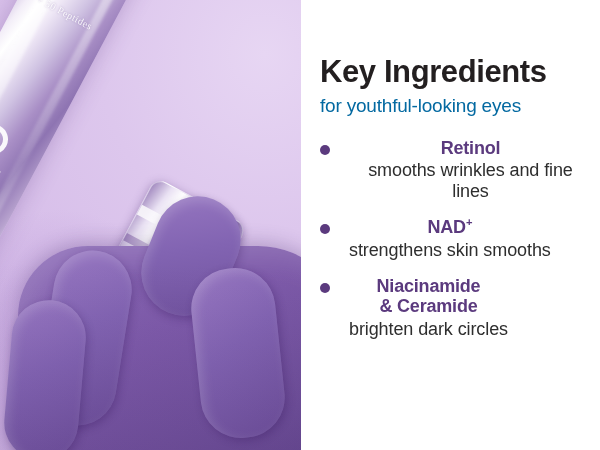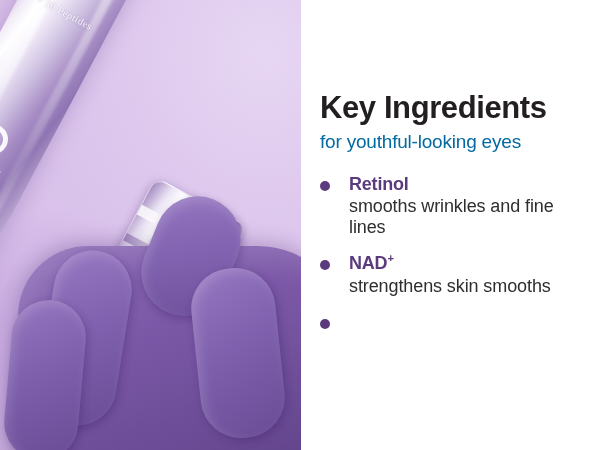--- a/index.html
+++ b/index.html
@@ -111,30 +111,30 @@
   .f1 { left:46px;  top:250px; width:78px; height:176px; transform:rotate(9deg);  }
   .f2 { left:8px;   top:300px; width:74px; height:160px; transform:rotate(5deg);  }
   .f3 { left:196px; top:268px; width:84px; height:170px; transform:rotate(-6deg); }
   .photo-shadow {
     position:absolute; inset:0;
     background:linear-gradient(180deg, rgba(0,0,0,0) 58%, rgba(60,28,96,.10) 100%);
     pointer-events:none;
   }
 
   
-  .panel { position:relative; flex:1; background:#ffffff; padding:56px 8px 0 19px;margin-top:36px; }
+  .panel { position:relative; flex:1; background:#ffffff; padding:56px 8px 0 19px; }
   .title {
     font-size:31px; font-weight:bold; color:#231f20;
     letter-spacing:-.4px; line-height:1.05;
   }
   .subtitle {
     margin-top:6px; font-size:19px; color:#0369a1; font-weight:normal;
     letter-spacing:-.2px;
   }
-  .list { margin-top:21px; }
+  .list { margin-top:21px;text-align:center; }
   .item { display:flex; align-items:flex-start; margin-bottom:15px; }
   .item:last-child { margin-bottom:0; }
   .bullet {
     width:10px; height:10px; border-radius:50%;
     background:#5b3a7e; flex:0 0 10px; margin-top:7px;
   }
   .item-text { margin-left:19px; }
   .ing-name {
     font-size:18px; font-weight:bold; color:#5b3a7e;
     line-height:1.14; letter-spacing:-.2px; white-space:pre-line;
@@ -199,17 +199,22 @@
       <div class="item">
         <div class="bullet"></div>
         <div class="item-text">
           <div class="ing-name"><span>NAD</span><sup>+</sup></div>
           <div class="ing-desc">strengthens skin smooths</div>
         </div>
       </div>
 
       <div class="item">
         <div class="bullet"></div>
+        <div class="item-text">
+          <div class="ing-name"><span>Niacinamide
+&amp; Ceramide</span><sup></sup></div>
+          <div class="ing-desc">brighten dark circles</div>
+        </div>
       </div>
 
     </div>
   </div>
 </div>
 
 </body></html>

